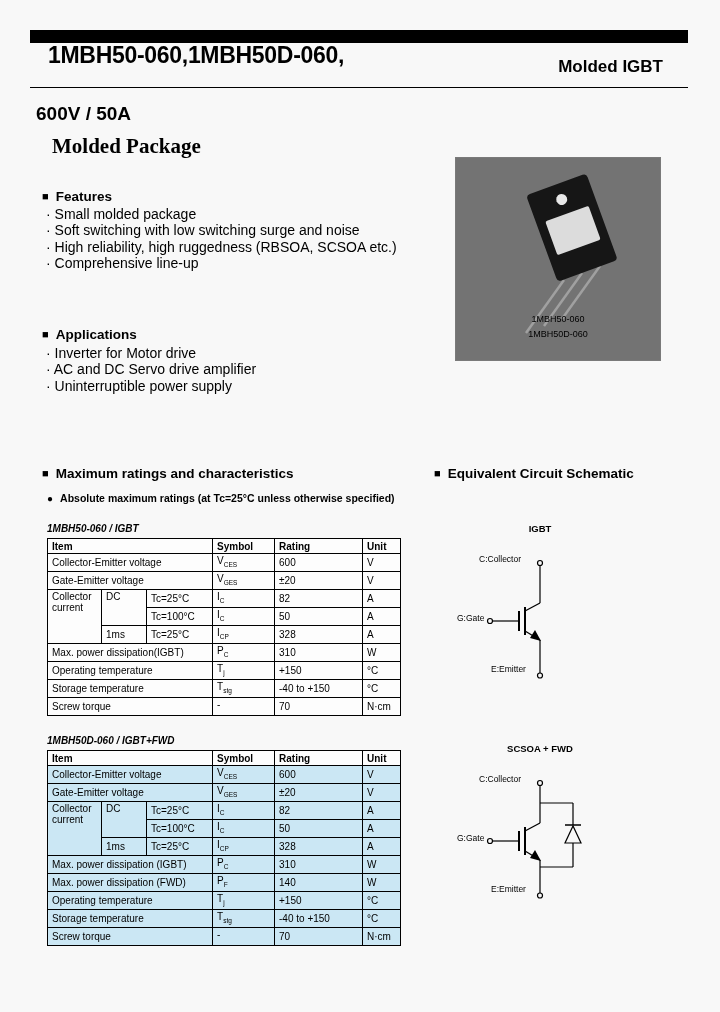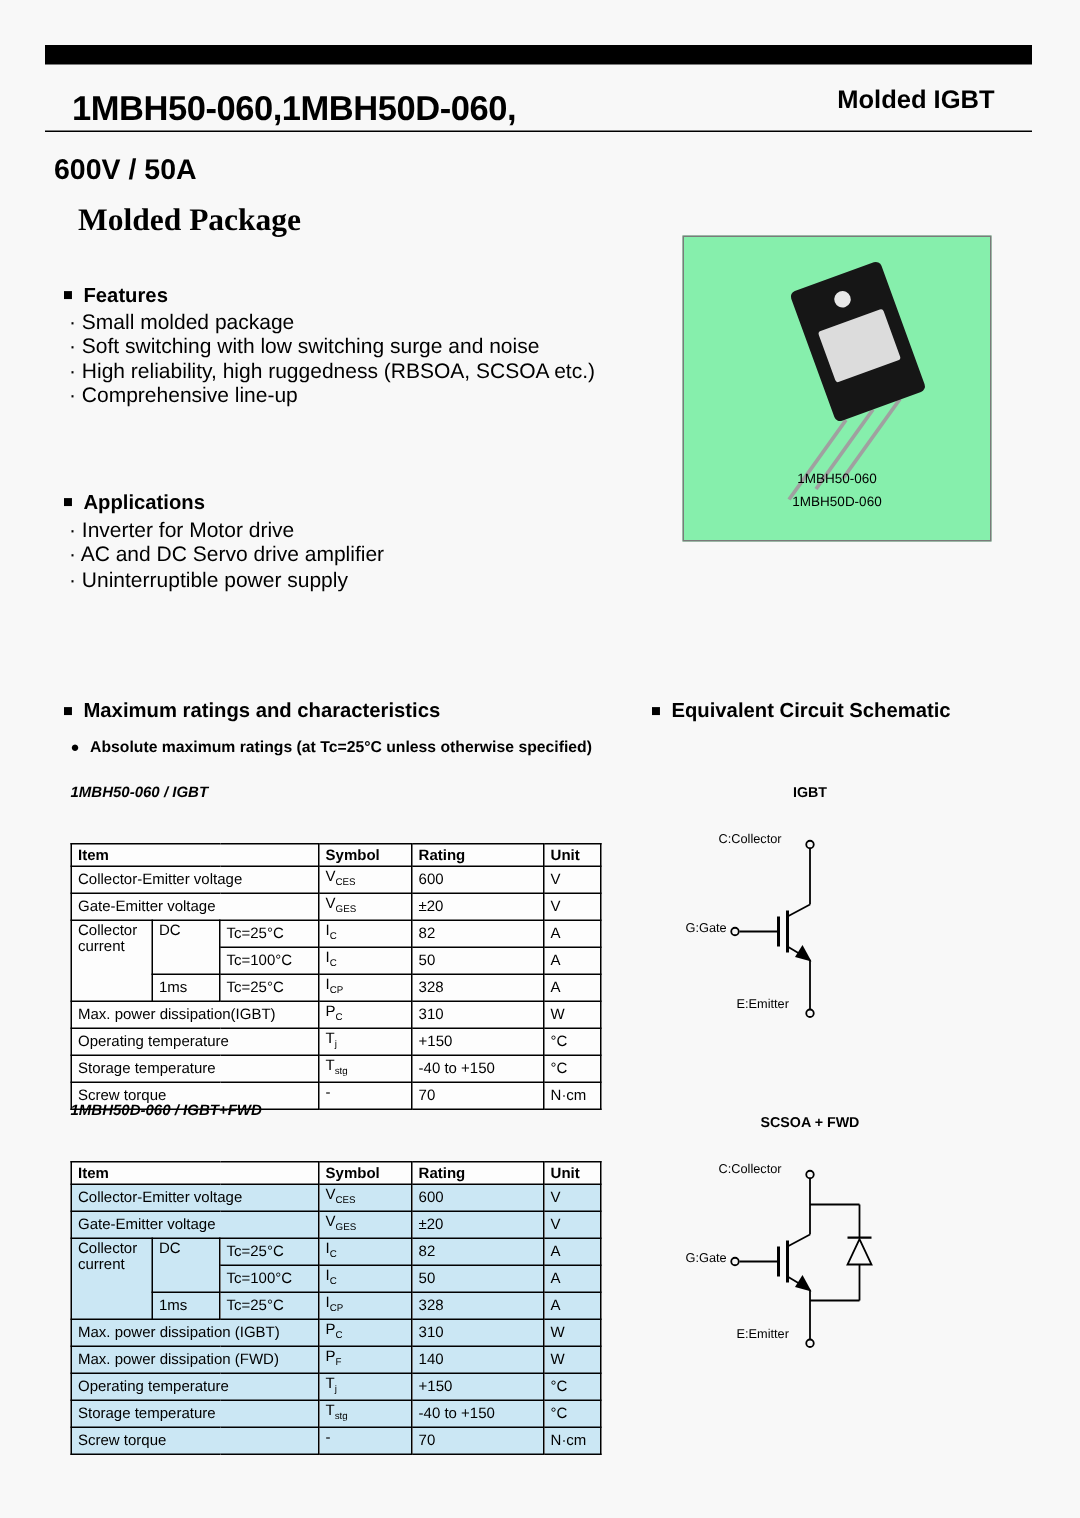--- a/index.html
+++ b/index.html
@@ -4,52 +4,52 @@
 <style>
   html,body { margin:0; padding:0; background:#e9e9e9; }
   .page {
     position:relative; width:720px; height:1012px;
     background:#f8f8f8; overflow:hidden; color:#000;
     font-family:"Liberation Sans", sans-serif;
   }
   .abs { position:absolute; }
 
   .topbar { left:30px; top:30px; width:658px; height:13px; background:#000; }
-  .title  { left:48px; top:59px; font-size:23px; font-weight:bold; letter-spacing:-0.3px; }
+  .title  { left:48px; top:42px; font-size:23px; font-weight:bold; letter-spacing:-0.3px; }
   .right-title { right:57px; top:57px; font-size:17px; font-weight:bold; }
   .hr1 { left:30px; top:87px; width:658px; height:1px; background:#000; }
 
   .h-voltage { left:36px; top:103px; font-size:19px; font-weight:bold; }
   .h-package { left:52px; top:134px; font-size:21px; font-weight:bold;font-family:Liberation Serif, serif; }
 
   .sec-h { font-size:13.5px; font-weight:bold; white-space:nowrap; }
   .sq { font-size:11px; margin-right:7px; position:relative; top:-1px; }
 
   .features-h { left:42px; top:189px; }
   .feat-list  { left:46px; top:206px; }
   .apps-h     { left:42px; top:327px; }
   .app-list   { left:46px; top:345px; }
   .list div { font-size:14px; line-height:16.3px; white-space:nowrap; }
 
-  .pkg-box { left:455px; top:157px; width:204px; height:202px; border:1px solid #7a7a7a; background:#86efac; }
+  .pkg-box { left:455px; top:157px; width:204px; height:202px; border:1px solid #7a7a7a; background:#737373; }
   .pkg-label { position:absolute; left:0; width:100%; text-align:center; font-size:9px; }
   .pl1 { top:156px; } .pl2 { top:171px; }
 
   .ratings-h { left:42px;  top:466px; }
   .equiv-h   { left:434px; top:466px; }
   .abs-note  { left:47px;  top:492px; font-size:10.5px; font-weight:bold; white-space:nowrap; }
   .abs-note .dot { font-size:10px; margin-right:7px; }
 
   .tbl-label { font-size:10px; font-weight:bold;font-style:italic; }
   .t1-label { left:47px; top:523px; }
   .t2-label { left:47px; top:735px; }
   .t1 { left:47px; top:538px; }
   .t2 { left:47px; top:750px; }
 
-  table.ratings { border-collapse:collapse; table-layout:fixed; width:353px;margin-top:24px; }
+  table.ratings { border-collapse:collapse; table-layout:fixed; width:353px; }
   .ratings td, .ratings th {
     border:1px solid #000; padding:1px 4px; font-size:10px;
     height:12px; line-height:11px; white-space:nowrap; text-align:left;
     overflow:hidden; font-weight:normal;
   }
   .ratings th { font-weight:bold; }
   .c { text-align:right; }
   .vtop { vertical-align:top; }
   .wrap { white-space:normal !important; }
   .t1 td, .t1 th, .t2 th { background:#fdfdfd; }

